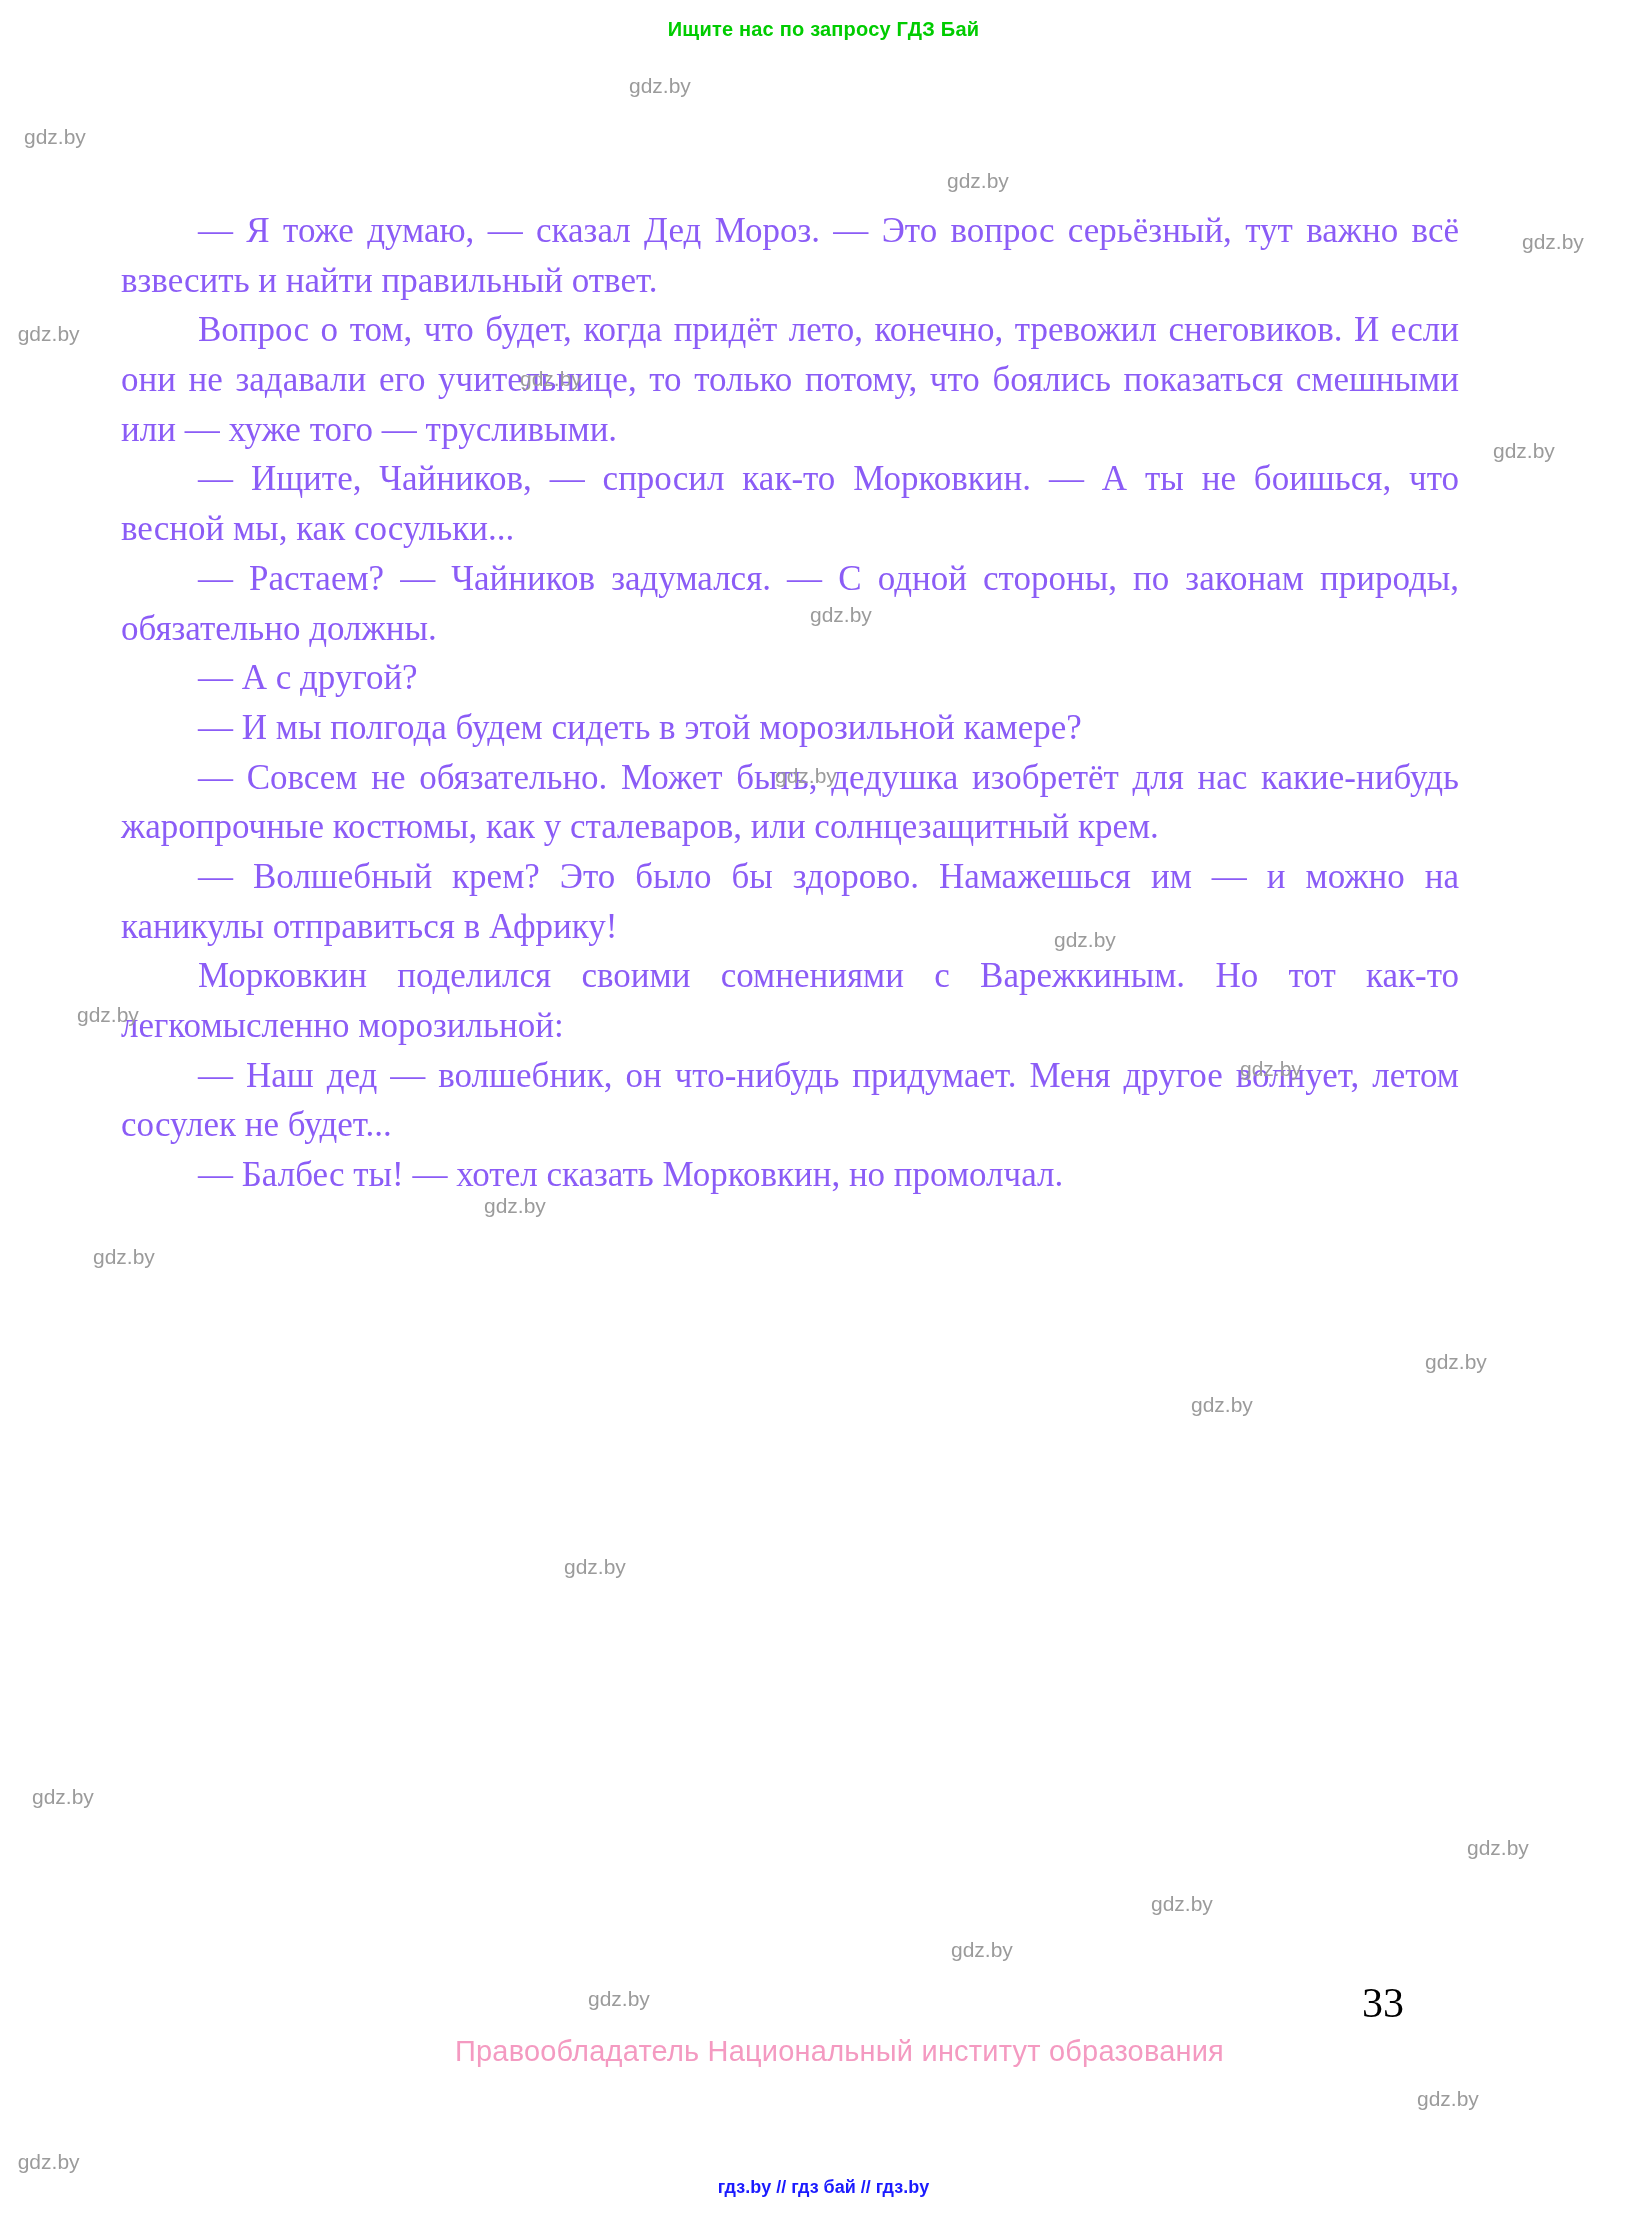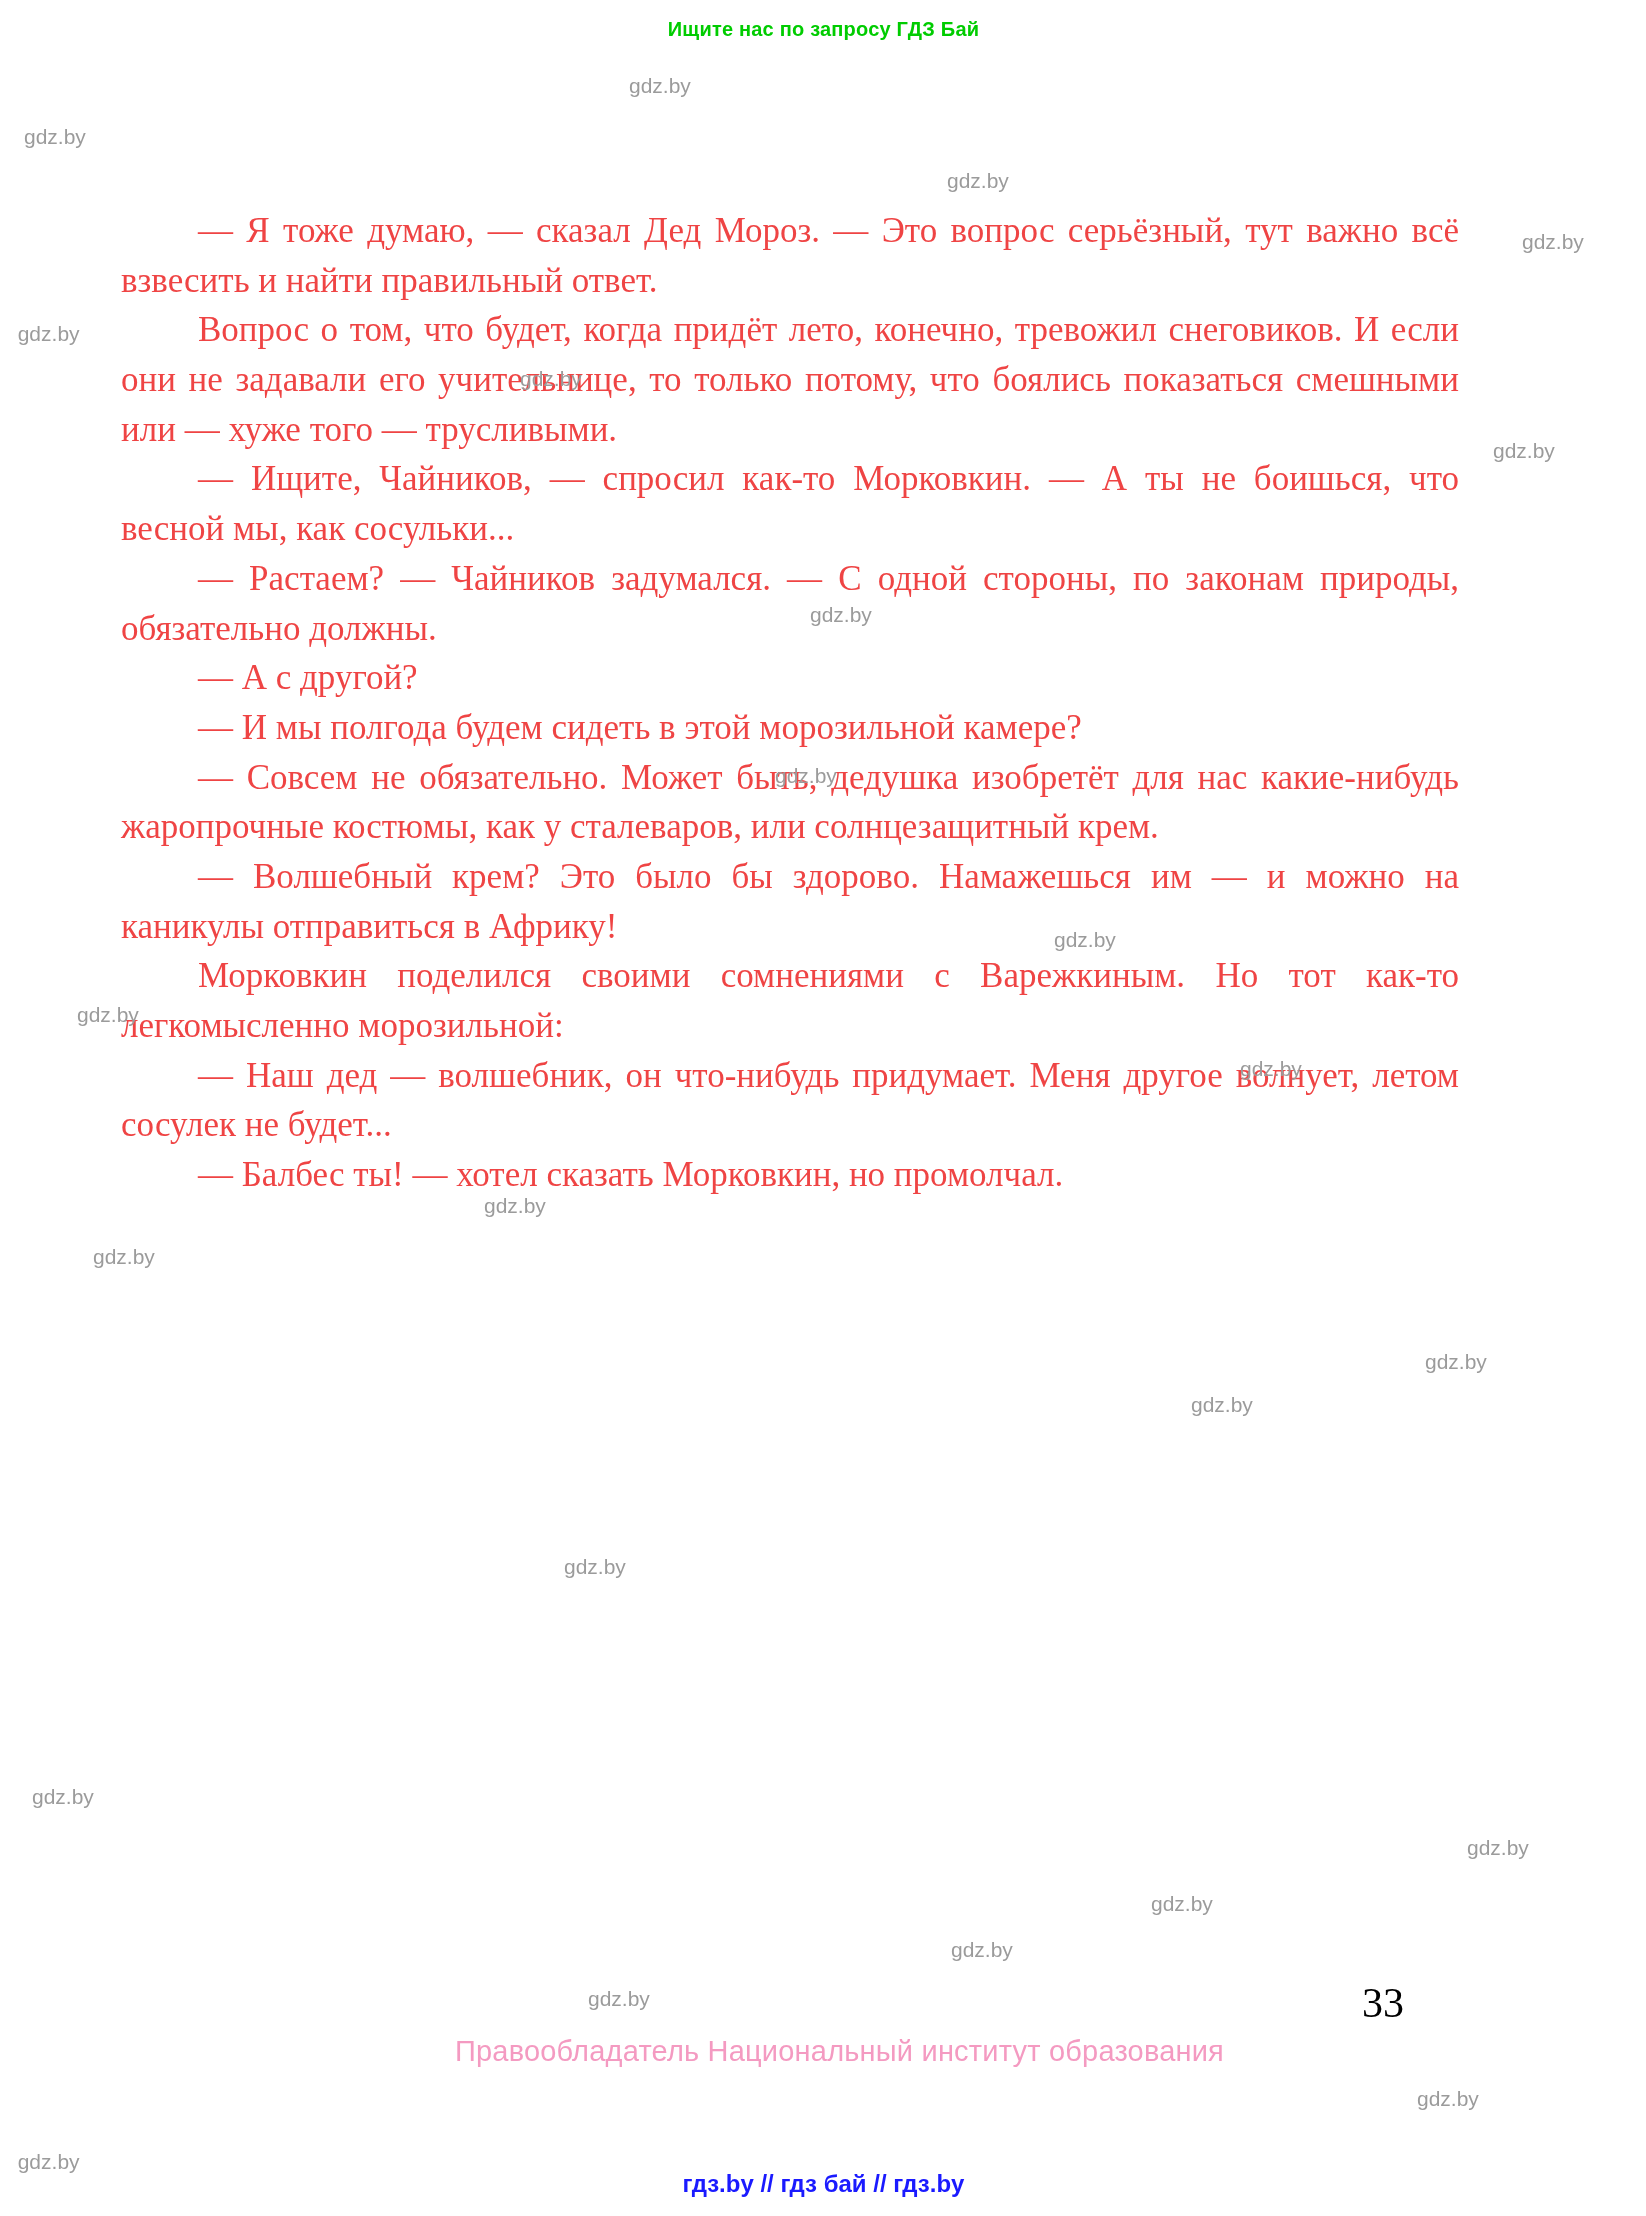--- a/index.html
+++ b/index.html
@@ -32,21 +32,21 @@
 
   
   .page-text {
     position: absolute;
     left: 121px;
     top: 206px;
     width: 1338px;
     font-family: "Liberation Serif", serif;
     font-size: 35px;
     line-height: 1.42;
-    color: #ef4444;
+    color: #8b5cf6;
     text-align: justify;
     text-justify: inter-word;
   }
   .page-text p {
     margin: 0 0 0 0;
     text-indent: 77px;
   }
 
   
   .page-number {
@@ -72,21 +72,21 @@
   }
 
   
   .bottom-footer {
     position: absolute;
     left: 0;
     bottom: 17.7px;
     width: 100%;
     text-align: center;
     font-family: "Liberation Sans", sans-serif;
-    font-size: 24px;
+    font-size: 18px;
     font-weight: bold;
     color: #1a1aff;
   }
 
   
   .wm {
     position: absolute;
     font-family: "Liberation Sans", sans-serif;
     color: #9b9b9b;
     white-space: nowrap;

